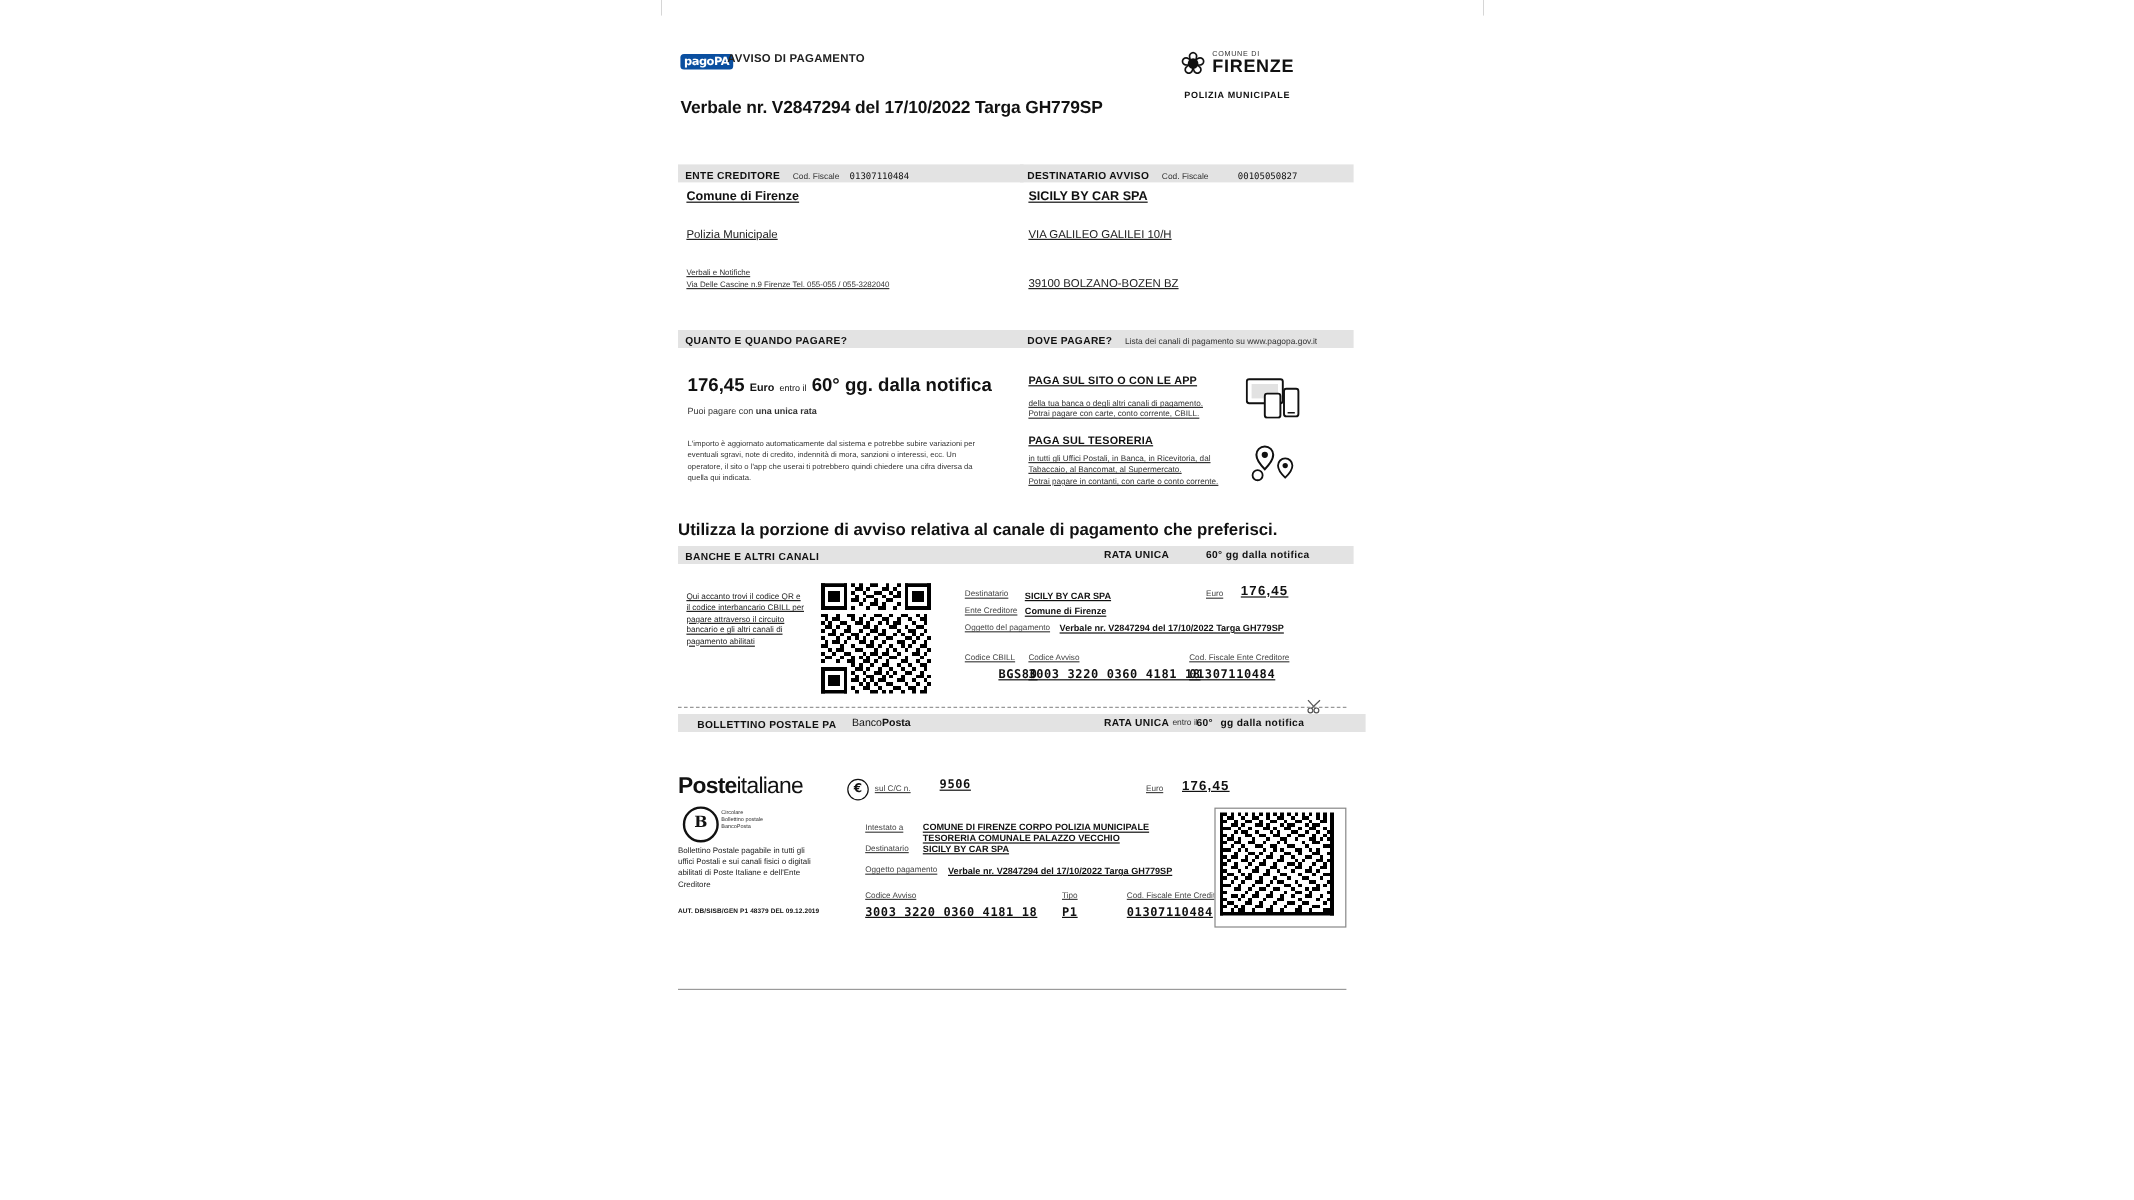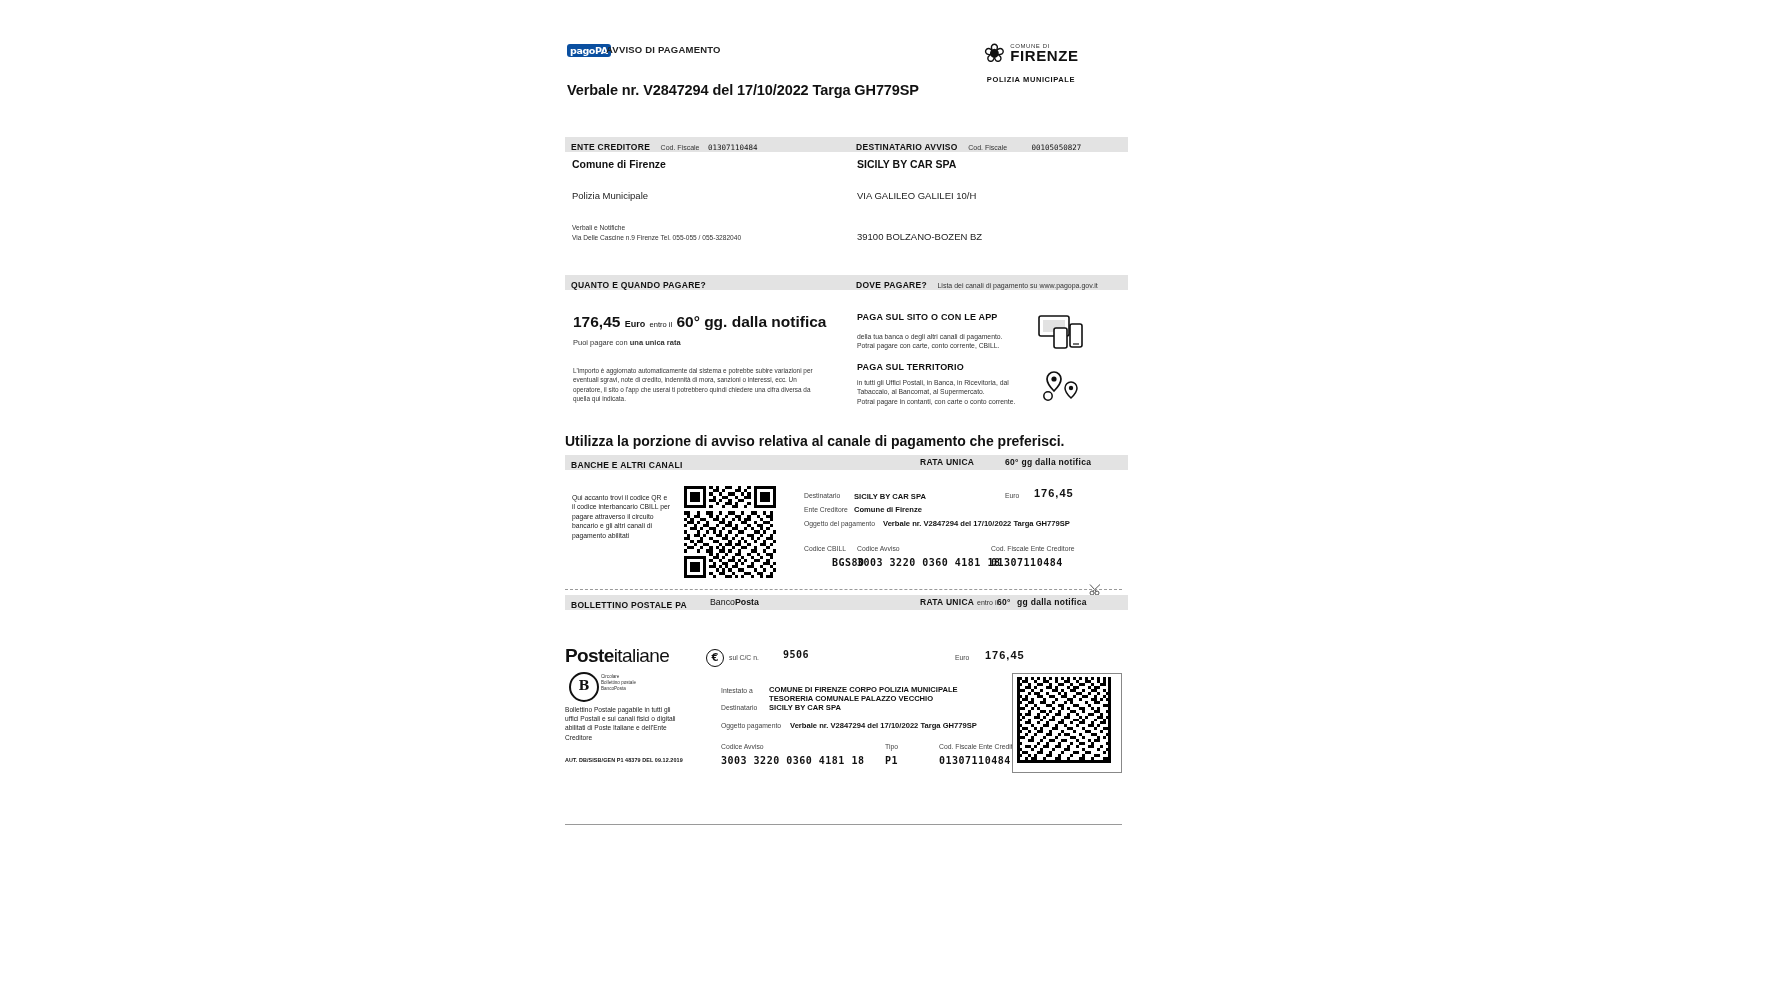--- a/index.html
+++ b/index.html
@@ -128,21 +128,21 @@
     font-size: 7px;
     color: #333;
     font-weight: normal;
   }
   .band .b-mono {
     font-family: "DejaVu Sans Mono", monospace;
     font-size: 7.5px;
     color: #111;
   }
 
-  .blk { position: absolute; }
+  .blk { position: absolute; text-decoration: underline; }
   .t-bold { font-weight: bold; }
 
   .l1 { font-size: 10.5px; font-weight: bold; color: #111; }
   .l2 { font-size: 9.5px; color: #222; }
   .l3 { font-size: 6.6px; color: #333; line-height: 9px; }
 
   
   .amount {
     position: absolute;
     left: 22px;
@@ -305,21 +305,21 @@
       <div class="icon-box" style="left:487px; top:315px;">
         <svg width="46" height="34" viewBox="0 0 46 34" aria-hidden="true">
           <rect x="1" y="1" width="30" height="20" rx="2" fill="none" stroke="#111" stroke-width="1.6"></rect>
           <rect x="5" y="5" width="22" height="12" fill="#111" opacity="0.12"></rect>
           <rect x="16" y="13" width="13" height="20" rx="2" fill="#fff" stroke="#111" stroke-width="1.6"></rect>
           <rect x="32" y="9" width="12" height="23" rx="2" fill="#fff" stroke="#111" stroke-width="1.6"></rect>
           <line x1="35" y1="29" x2="41" y2="29" stroke="#111" stroke-width="1.2"></line>
         </svg>
       </div>
 
-      <div class="blk pay-h" style="left:306px; top:362px;">PAGA SUL TERRITORIO</div>
+      <div class="blk pay-h" style="left:306px; top:362px;">PAGA SUL TESORERIA</div>
       <div class="blk pay-b" style="left:306px; top:378px; width:230px;">
         <div>in tutti gli Uffici Postali, in Banca, in Ricevitoria, dal</div>
         <div>Tabaccaio, al Bancomat, al Supermercato.</div>
         <div>Potrai pagare in contanti, con carte o conto corrente.</div>
       </div>
       <div class="icon-box" style="left:489px; top:370px;">
         <svg width="44" height="34" viewBox="0 0 44 34" aria-hidden="true">
           <path d="M14 2 a7 7 0 0 1 7 7 c0 5-7 12-7 12 s-7-7-7-12 a7 7 0 0 1 7-7z" fill="none" stroke="#111" stroke-width="1.7"></path>
           <circle cx="14" cy="9" r="2.6" fill="#111"></circle>
           <path d="M31 12 a6 6 0 0 1 6 6 c0 4.5-6 10-6 10 s-6-5.5-6-10 a6 6 0 0 1 6-6z" fill="none" stroke="#111" stroke-width="1.5"></path>
@@ -584,21 +584,21 @@
       <div class="icon-box" style="left:538px; top:582px;">
         <svg width="14" height="12" viewBox="0 0 14 12" aria-hidden="true">
           <circle cx="3" cy="9" r="2" fill="none" stroke="#555" stroke-width="1"></circle>
           <circle cx="8" cy="9" r="2" fill="none" stroke="#555" stroke-width="1"></circle>
           <line x1="3.6" y1="7.6" x2="11" y2="0.5" stroke="#555" stroke-width="1"></line>
           <line x1="7.4" y1="7.6" x2="1" y2="0.5" stroke="#555" stroke-width="1"></line>
         </svg>
       </div>
       <div class="hr-dash" style="left:14px; top:589px; width:557px;"></div>
 
-      <div class="band" style="left:14px; top:595px; width:557px; padding-left:6px;">
+      <div class="band" style="left:14px; top:595px; width:557px; padding-left:16px;">
         <span class="b-strong">BOLLETTINO POSTALE PA</span>
         <span style="position:absolute; left:145px; font-size:8.8px; color:#111;"><span>Banco</span><b>Posta</b></span>
         <span class="b-strong" style="position:absolute; left:355px;">RATA UNICA</span>
         <span class="b-small" style="position:absolute; left:412px;">entro il</span>
         <span class="b-strong" style="position:absolute; left:432px;">60°</span>
         <span class="b-strong" style="position:absolute; left:452px;">gg dalla notifica</span>
       </div>
 
       <div class="poste"><b>Poste</b><span>italiane</span></div>
       <div class="bpost-seal">B</div>

